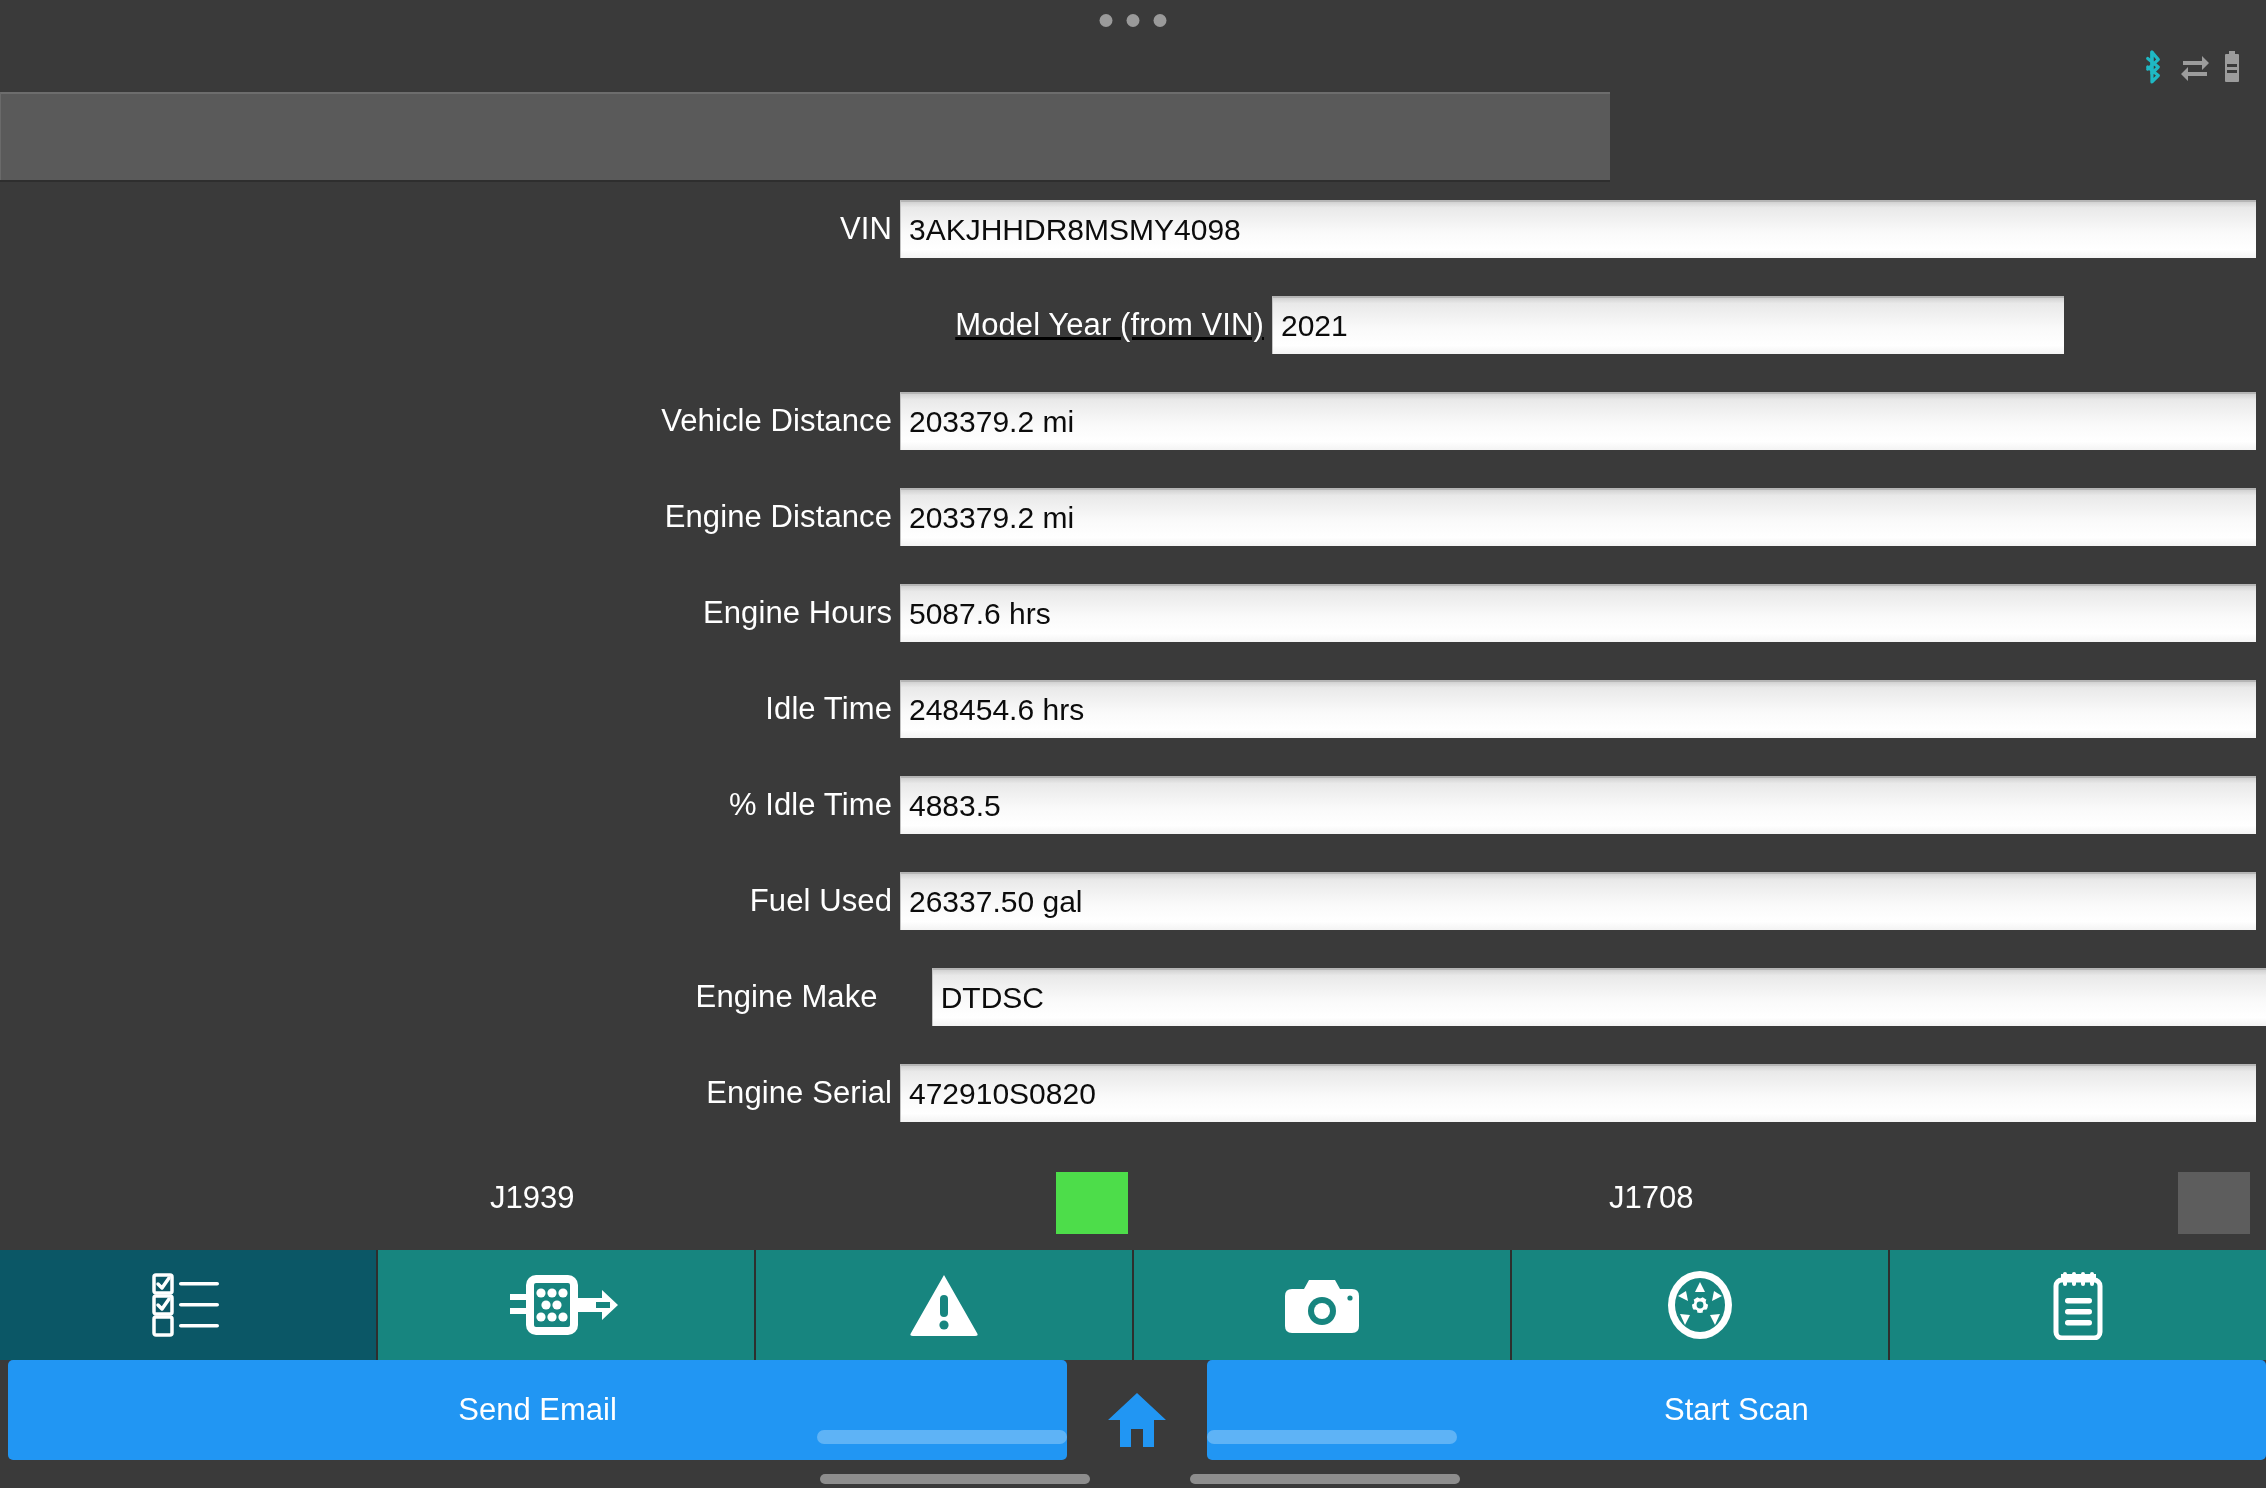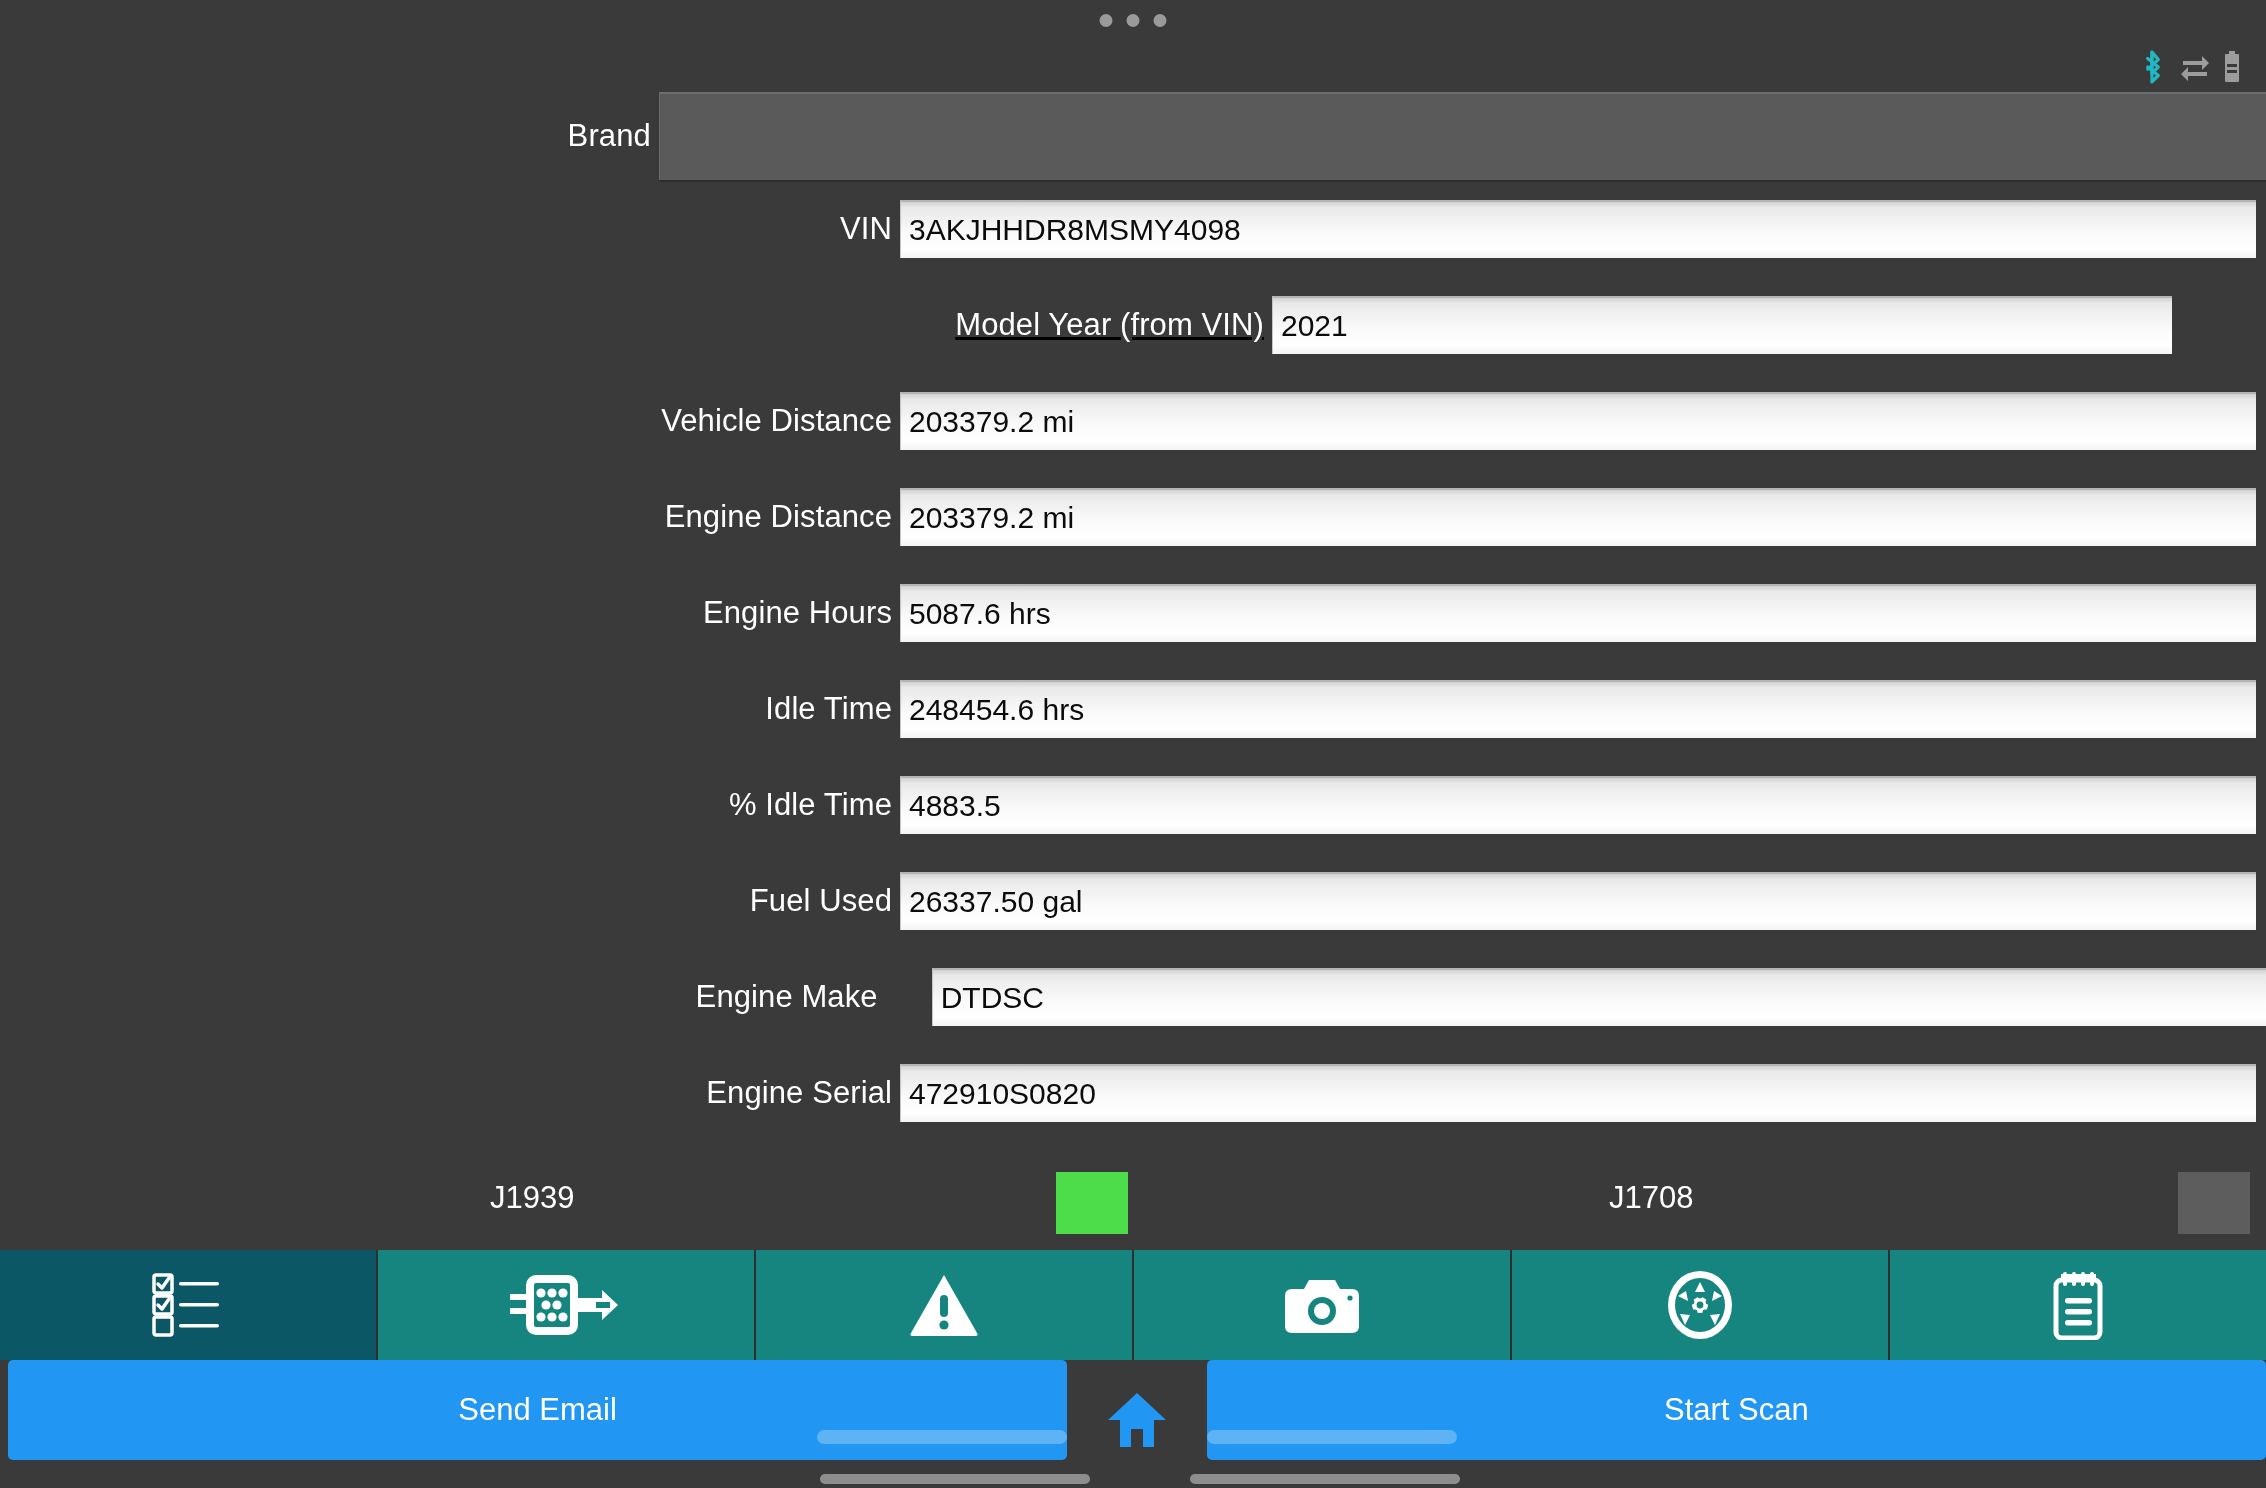--- a/index.html
+++ b/index.html
@@ -242,38 +242,35 @@
           <rect x="3" y="13" width="10" height="3" fill="#3a3a3a"></rect>
           <rect x="3" y="19" width="10" height="3" fill="#3a3a3a"></rect>
         </svg>
       </span>
     </div>
   </div>
 
   <div class="form-area">
 
     <div class="row" style="top:16px; height:88px;">
-      <div class="lbl-col" style="width:660px;">
-        <span class="lbl">Brand</span>
-      </div>
       <div class="field brand-box" style="width:1610px;"></div>
     </div>
 
     <div class="row" style="top:124px; height:58px;">
       <div class="lbl-col" style="width:900px;">
         <span class="lbl">VIN</span>
       </div>
       <div class="field" style="width:1356px;">3AKJHHDR8MSMY4098</div>
     </div>
 
     <div class="row" style="top:220px; height:58px;">
       <div class="lbl-col" style="width:1272px;text-decoration:underline;">
         <span class="lbl">Model Year (from VIN)</span>
       </div>
-      <div class="field" style="width:900px;">2021</div>
+      <div class="field" style="width:792px;">2021</div>
     </div>
 
     <div class="row" style="top:316px; height:58px;">
       <div class="lbl-col" style="width:900px;">
         <span class="lbl">Vehicle Distance</span>
       </div>
       <div class="field" style="width:1356px;">203379.2 mi</div>
     </div>
 
     <div class="row" style="top:412px; height:58px;">

